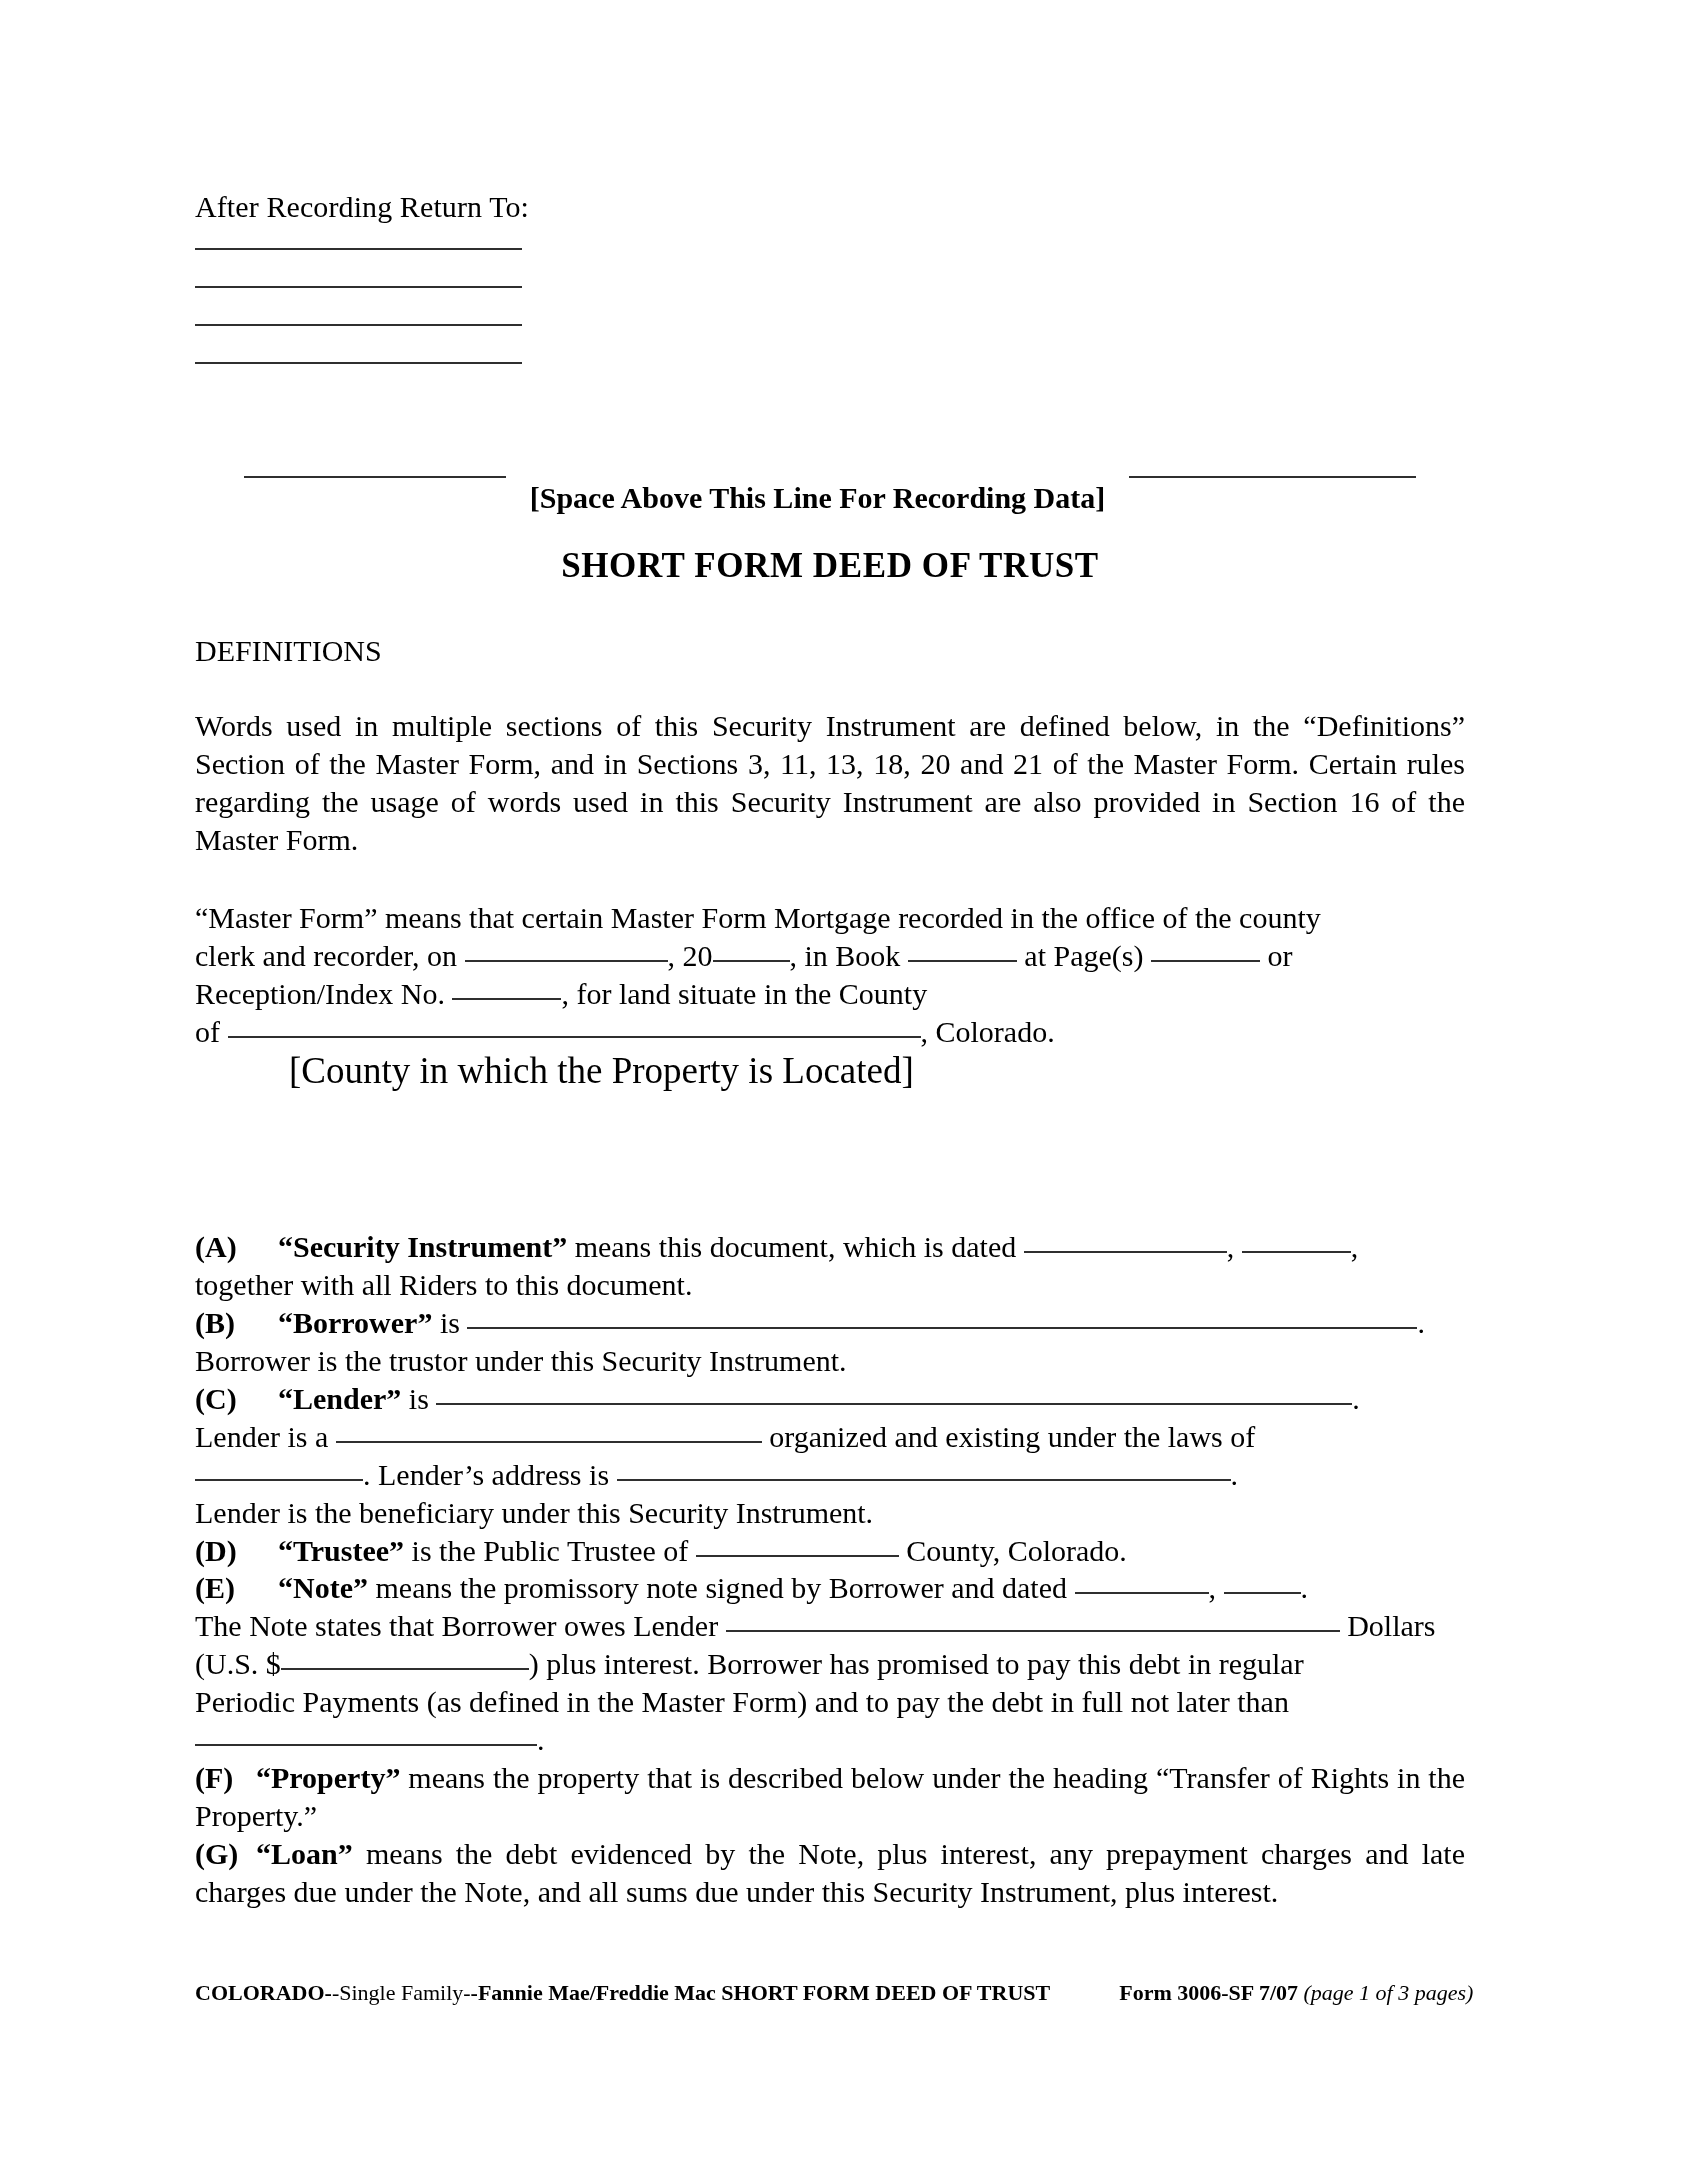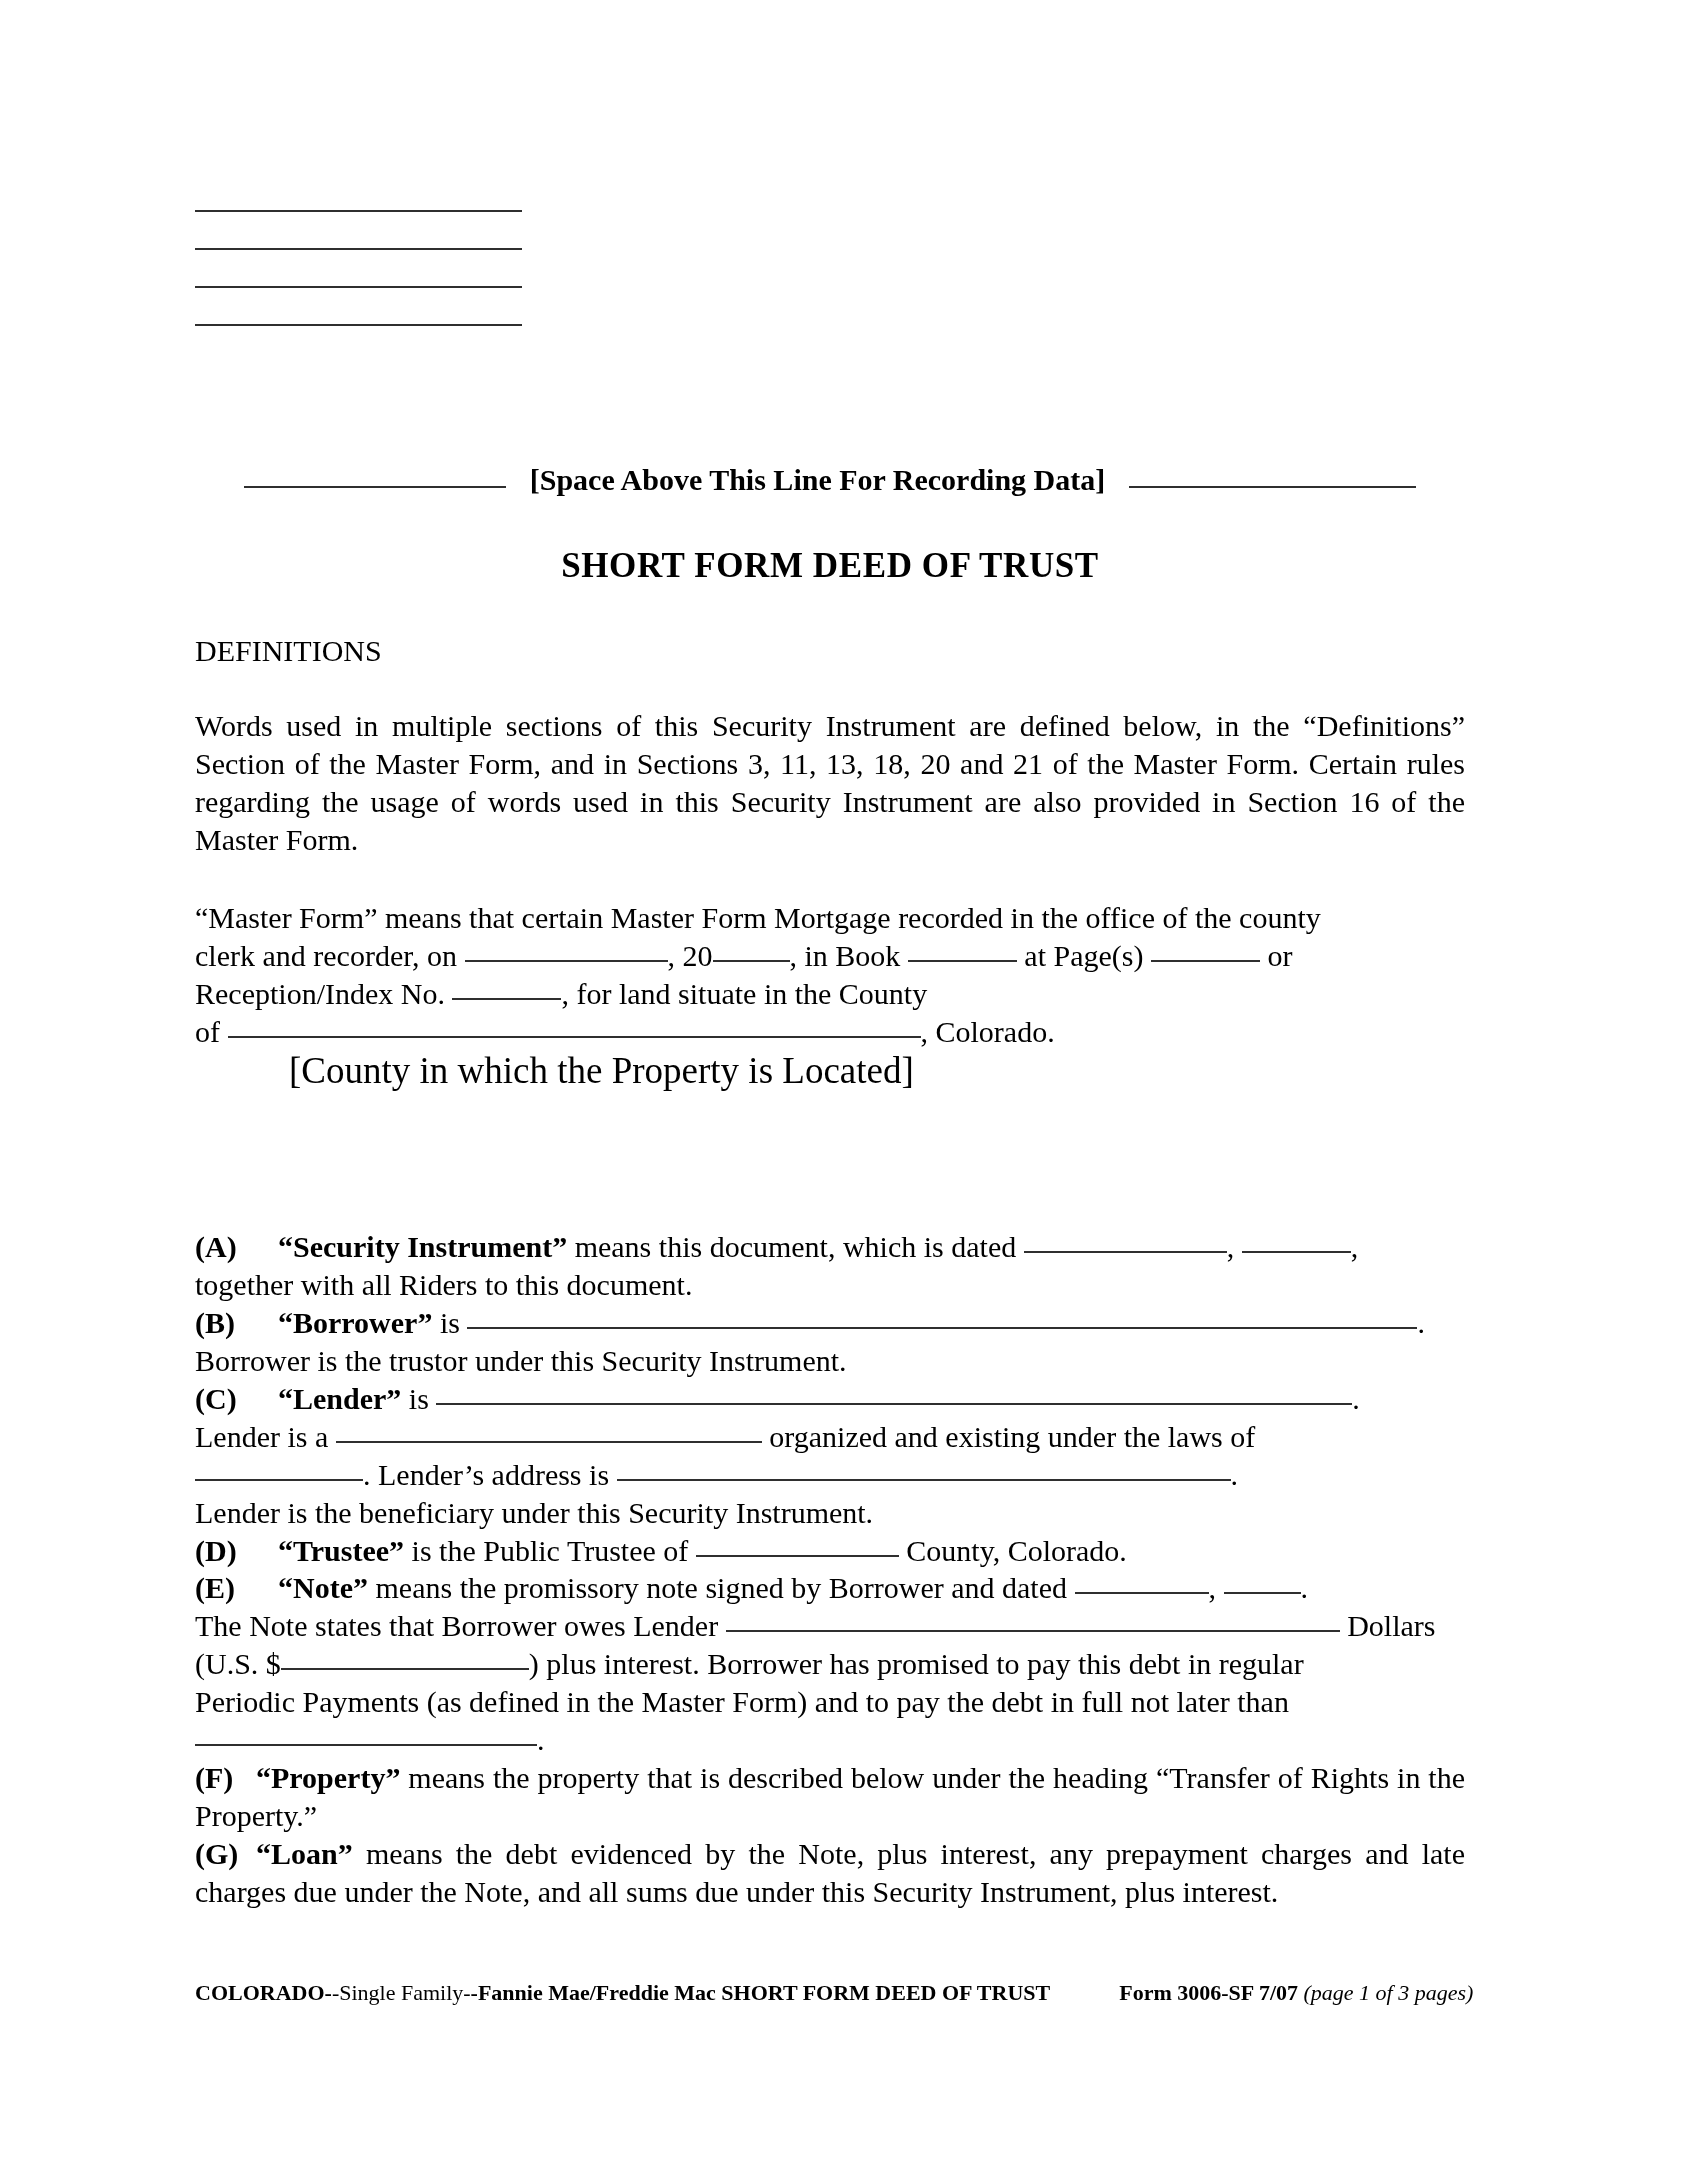--- a/index.html
+++ b/index.html
@@ -43,24 +43,23 @@
     width: 327px;
     height: 0;
     border-bottom: 2.2px solid #2f2f2f;
     margin-bottom: 36px;
   }
 
   
   .recording-band {
     position: absolute;
     left: 0;
-    top: 465px;
+    top: 483px;
     width: 1270px;
     display: flex;
-    align-items: flex-end;
     justify-content: center;
     gap: 12px;
   }
   .rec-rule-left,
   .rec-rule-right {
     height: 0;
     border-bottom: 2.2px solid #2f2f2f;
     position: relative;
     top: -7px;
   }
@@ -196,20 +195,21 @@
   .footer-form { font-weight: bold; }
   .footer-page { font-style: italic; font-family: Liberation Serif, serif; }
 </style>
 </head>
 <body>
 
 <div class="page">
   <div class="content">
 
     <div class="return-block">
+      <div class="return-label">After Recording Return To:</div>
       <div class="rule-stack">
         <div class="rule-line"></div>
         <div class="rule-line"></div>
         <div class="rule-line"></div>
         <div class="rule-line"></div>
       </div>
     </div>
 
     <div class="recording-band">
       <span class="rec-rule-left"></span>

